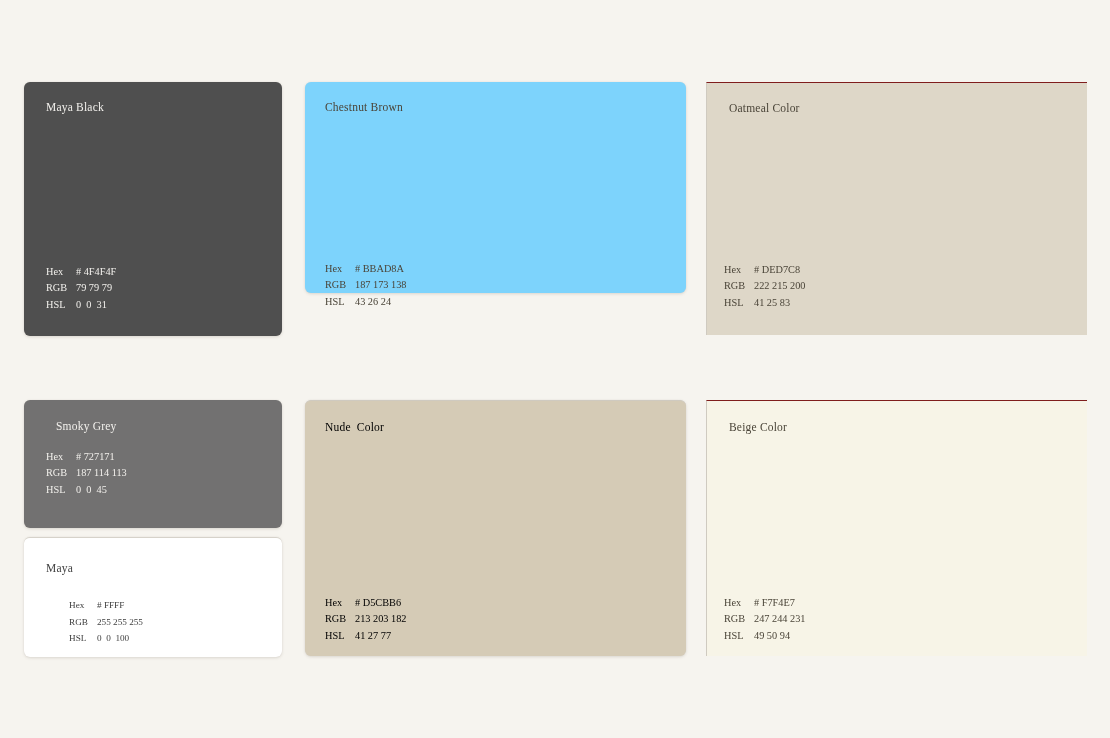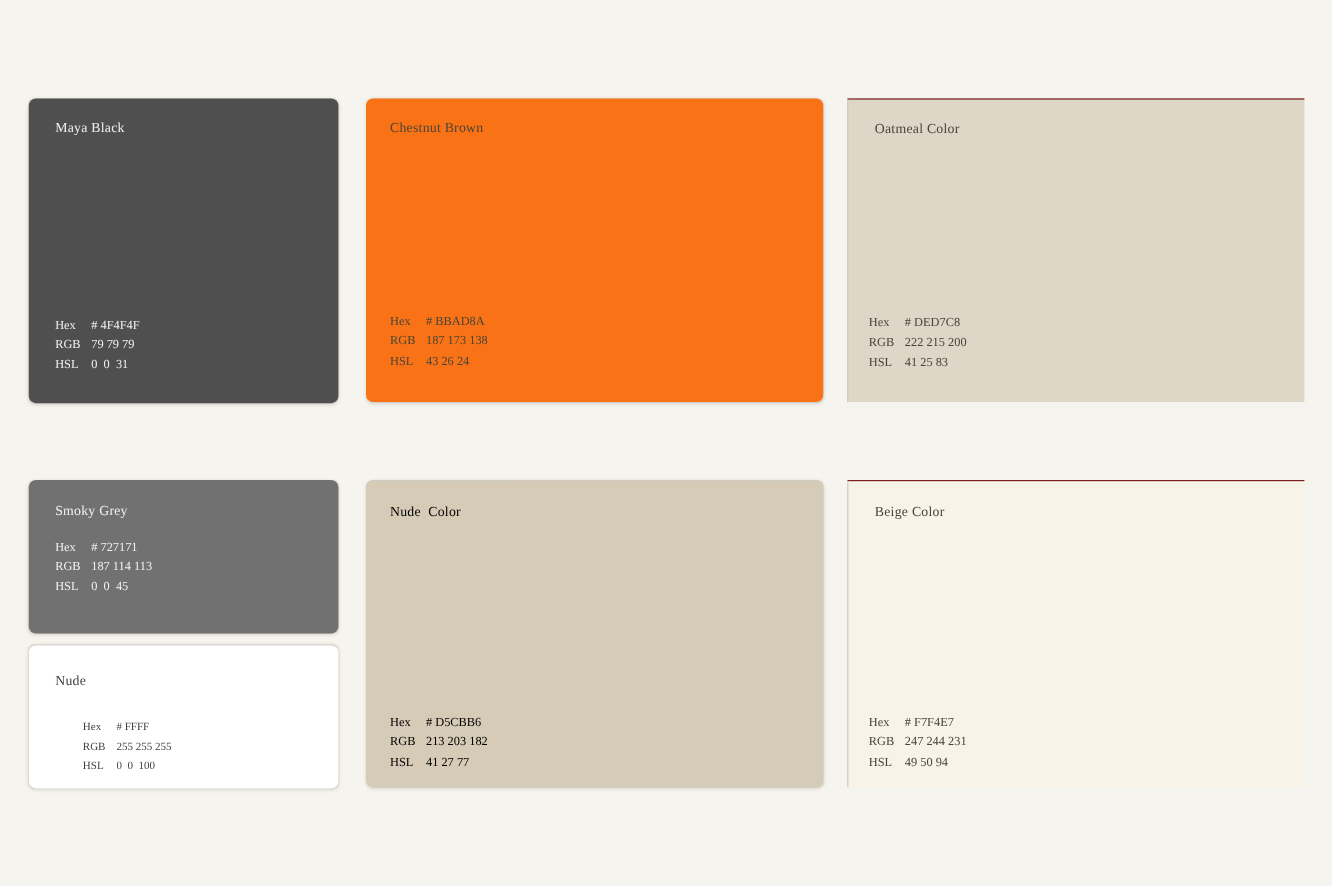--- a/index.html
+++ b/index.html
@@ -70,41 +70,41 @@
   #card-maya-black {
     left: 24px; top: 82px; width: 258px; height: 254px;
     background: #4f4f4f;
     color: #f2f0ec;
     padding-left: 11px;
   }
   #card-maya-black .card-name { left: 22px; top: 19px; }
   #card-maya-black .specs { left: 22px; top: 182px; }
 
   #card-chestnut-brown {
-    left: 305px; top: 82px; width: 381px; height: 253px;
-    background: #f97316;
+    left: 305px; top: 82px; width: 381px; height: 211px;
+    background: #7dd3fc;
     color: #4a4438;
   }
   #card-chestnut-brown .card-name { left: 20px; top: 19px; }
   #card-chestnut-brown .specs { left: 20px; top: 179px; }
 
   #card-oatmeal {
     left: 706px; top: 82px; width: 381px; height: 253px;
     background: #ded7c8;
     color: #4a4438;
   }
   #card-oatmeal .card-name { left: 22px; top: 19px; }
   #card-oatmeal .specs { left: 17px; top: 179px; }
 
   #card-smoky-grey {
     left: 24px; top: 400px; width: 258px; height: 128px;
     background: #727171;
     color: #f2f0ec;
   }
-  #card-smoky-grey .card-name { left: 22px; top: 20px; }
+  #card-smoky-grey .card-name { left: 32px; top: 20px; }
   #card-smoky-grey .specs { left: 22px; top: 49px; }
 
   #card-white {
     left: 24px; top: 537px; width: 258px; height: 120px;
     background: #ffffff;
     color: #3f3f3f;
     border-top: 1px solid #d6d2ca;
   }
   #card-white .card-name { left: 22px; top: 24px; font-size: 11.5px; }
   #card-white .specs { left: 45px; top: 59px; font-size: 9.2px; line-height: 16.5px; }
@@ -162,21 +162,21 @@
   <div class="card rounded" id="card-smoky-grey">
     <div class="card-name">Smoky Grey</div>
     <div class="specs">
       <span class="spec-row"><span class="spec-label">Hex</span><span class="spec-value"># 727171</span></span>
       <span class="spec-row"><span class="spec-label">RGB</span><span class="spec-value">187 114 113</span></span>
       <span class="spec-row"><span class="spec-label">HSL</span><span class="spec-value">0  0  45</span></span>
     </div>
   </div>
 
   <div class="card rounded" id="card-white">
-    <div class="card-name">Nude</div>
+    <div class="card-name">Maya</div>
     <div class="specs">
       <span class="spec-row"><span class="spec-label">Hex</span><span class="spec-value"># FFFF</span></span>
       <span class="spec-row"><span class="spec-label">RGB</span><span class="spec-value">255 255 255</span></span>
       <span class="spec-row"><span class="spec-label">HSL</span><span class="spec-value">0  0  100</span></span>
     </div>
   </div>
 
   <div class="card rounded" id="card-nude">
     <div class="card-name">Nude  Color</div>
     <div class="specs">

